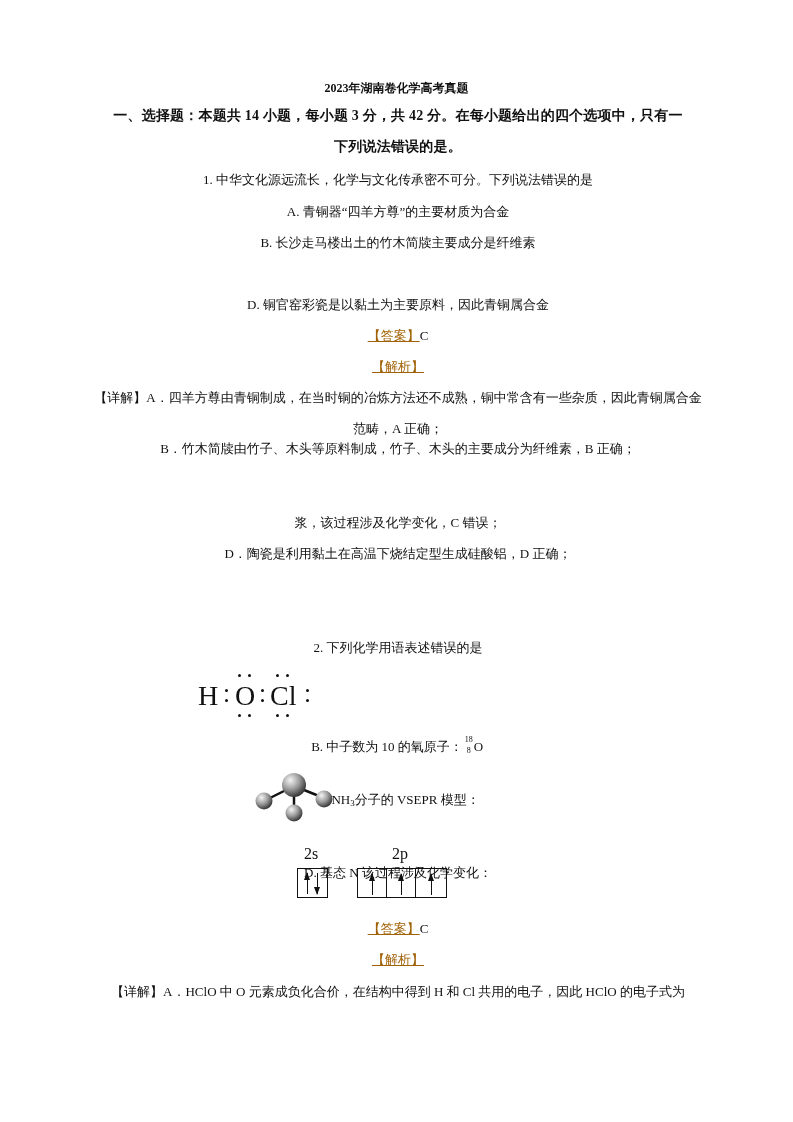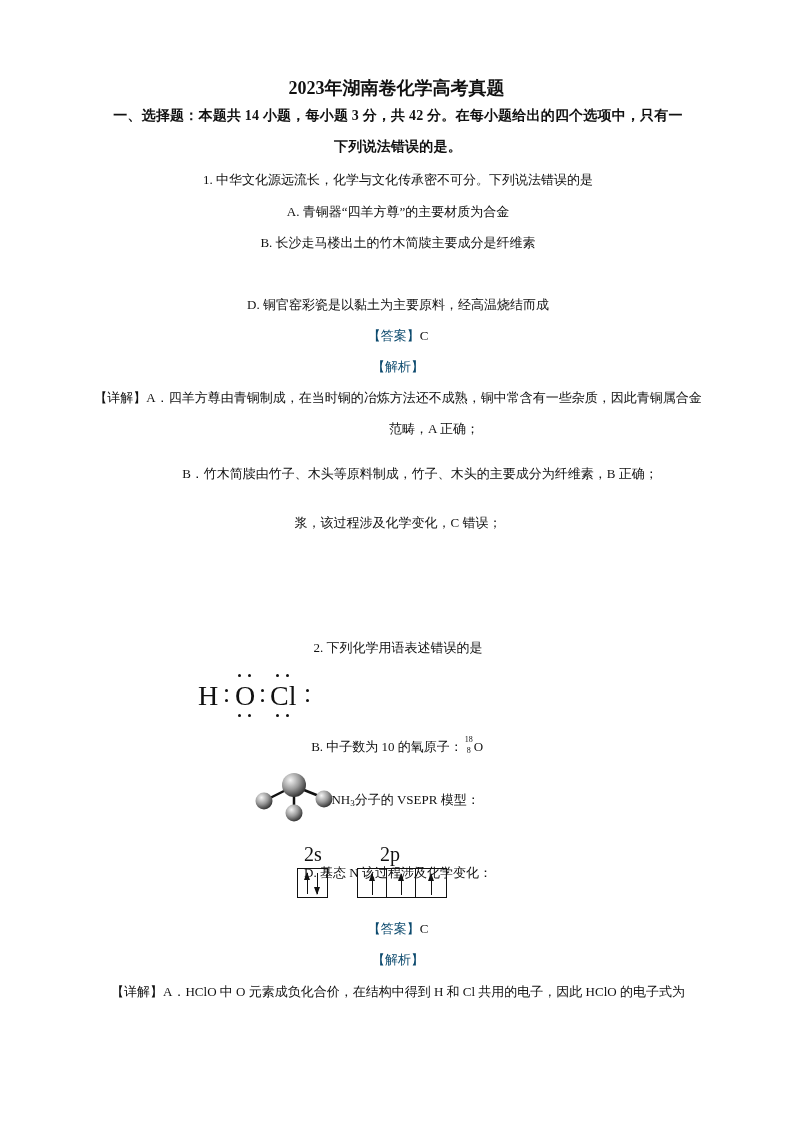--- a/index.html
+++ b/index.html
@@ -10,38 +10,38 @@
     }
     .page { position: absolute; left: 0; top: 0; width: 793px; height: 1122px; }
     .line {
       position: absolute; left: 72px; width: 652px;
       font-size: 13px; line-height: 18px; white-space: nowrap;
       font-family: "Liberation Serif", "DejaVu Serif", serif;
       text-align: center;
     }
     .title {
       position: absolute; left: 0; width: 793px; top: 76px; text-align: center;
-      font-size: 18px; font-weight: bold; line-height: 24px;
+      font-size: 12px; font-weight: bold; line-height: 24px;
       font-family: "Liberation Serif", "DejaVu Serif", serif;
     }
     .section {
       font-weight: bold; font-size: 14px; letter-spacing: 0.2px;
     }
-    .blue { color: #0c4a6e; }
+    .blue { color: #a16207; text-decoration: underline; }
     .formula-eq {
       position: absolute; left: 198px; top: 672px; height: 48px; width: 130px;
       font-family: "Liberation Serif", "DejaVu Serif", serif;
     }
     .formula-eq .big { position: absolute; font-size: 28px; line-height: 28px; top: 10px; }
     .dot { position: absolute; width: 3px; height: 3px; border-radius: 50%; background: #111; }
     .isotope { position: relative; display: inline-block; width: 22px; height: 18px; vertical-align: top; }
     .isotope .mass { position: absolute; left: 2px; top: -3px; font-size: 8px; line-height: 9px; }
     .isotope .num { position: absolute; left: 4px; top: 8px; font-size: 8px; line-height: 9px; }
     .isotope .sym { position: absolute; left: 11px; top: 0; font-size: 13px; line-height: 18px; }
-    .orbital-label { position: absolute; font-size: 20px; line-height: 20px; font-family: "Liberation Serif", "DejaVu Serif", serif; }
+    .orbital-label { position: absolute; font-size: 16px; line-height: 20px; font-family: "Liberation Serif", "DejaVu Serif", serif; }
     .box { position: absolute; border: 1.5px solid #111; box-sizing: border-box; height: 30px; }
     .cell { position: absolute; top: 0; height: 100%; box-sizing: border-box; border-right: 1px solid #111; }
     .arrow { position: absolute; width: 1.2px; background: #111; }
     .arrow.up::before {
       content: ""; position: absolute; left: -3px; top: -1px;
       border-left: 3.5px solid transparent; border-right: 3.5px solid transparent; border-bottom: 8px solid #111;
     }
     .arrow.down::after {
       content: ""; position: absolute; left: -3px; bottom: -1px;
       border-left: 3.5px solid transparent; border-right: 3.5px solid transparent; border-top: 8px solid #111;
@@ -54,33 +54,34 @@
 <div class="page">
 
   <div class="title">2023年湖南卷化学高考真题</div>
 
   <div class="line section" style="top:107px;">一、选择题：本题共 14 小题，每小题 3 分，共 42 分。在每小题给出的四个选项中，只有一</div>
   <div class="line section" style="top:138px;">下列说法错误的是。</div>
 
   <div class="line" style="top:171px;">1. 中华文化源远流长，化学与文化传承密不可分。下列说法错误的是</div>
   <div class="line" style="top:203px;">A. 青铜器“四羊方尊”的主要材质为合金</div>
   <div class="line" style="top:234px;">B. 长沙走马楼出土的竹木简牍主要成分是纤维素</div>
-  <div class="line" style="top:296px;">D. 铜官窑彩瓷是以黏土为主要原料，经高温烧结而成</div>
+  <div class="line" style="top:296px;">D. 铜官窑彩瓷是以黏土为主要原料，因此青铜属合金</div>
 
   <div class="line" style="top:327px;">
     <span class="blue">【答案】</span><span>C</span>
   </div>
   <div class="line blue" style="top:358px;">【解析】</div>
 
   <div class="line" style="top:389px;font-family:Liberation Serif, serif;">
     <span>【详解】</span><span>A．四羊方尊由青铜制成，在当时铜的冶炼方法还不成熟，铜中常含有一些杂质，因此青铜属合金</span>
   </div>
-  <div class="line" style="top:420px;margin-left:36px;">范畴，A 正确；</div>
-  <div class="line" style="top:465px;margin-left:22px;">B．竹木简牍由竹子、木头等原料制成，竹子、木头的主要成分为纤维素，B 正确；</div>
+  <div class="line" style="top:420px;">范畴，A 正确；</div>
+  <div class="line" style="top:440px;">B．竹木简牍由竹子、木头等原料制成，竹子、木头的主要成分为纤维素，B 正确；</div>
   <div class="line" style="top:514px;">浆，该过程涉及化学变化，C 错误；</div>
+  <div class="line" style="top:545px;">D．陶瓷是利用黏土在高温下烧结定型生成硅酸铝，D 正确；</div>
 
   <div class="line" style="top:639px;">2. 下列化学用语表述错误的是</div>
 
   <div class="formula-eq">
     <span class="big" style="left:0;">H</span>
 
     <span class="dot" style="left:27px; top:17px;"></span>
     <span class="dot" style="left:27px; top:27px;"></span>
     <span class="big" style="left:37px;">O</span>
 
@@ -120,21 +121,21 @@
     <line x1="44" y1="16" x2="74" y2="28" stroke="#111" stroke-width="2.5"></line>
     <line x1="44" y1="16" x2="44" y2="42" stroke="#111" stroke-width="2.5"></line>
     <circle cx="14" cy="31" r="8.5" fill="url(#ball)"></circle>
     <circle cx="74" cy="29" r="8.5" fill="url(#ball)"></circle>
     <circle cx="44" cy="43" r="8.5" fill="url(#ball)"></circle>
     <circle cx="44" cy="15" r="12" fill="url(#ball)"></circle>
   </svg>
 
   <div class="line" style="top:864px;">D.  基态 N 该过程涉及化学变化：</div>
   <div class="orbital-label" style="left:304px; top:844px;">2s</div>
-  <div class="orbital-label" style="left:380px; top:844px;">2p</div>
+  <div class="orbital-label" style="left:392px; top:844px;">2p</div>
 
   <div class="box" style="left:297px; top:868px; width:31px;">
     <span class="arrow up" style="left:9px; top:4px; height:21px;"></span>
     <span class="arrow down" style="left:19px; top:4px; height:21px;"></span>
   </div>
 
   <div class="box" style="left:357px; top:868px; width:90px;">
     <span class="cell" style="left:0; width:29px;"></span>
     <span class="cell" style="left:29px; width:29px;"></span>
     <span class="arrow up" style="left:14px; top:5px; height:21px;"></span>

